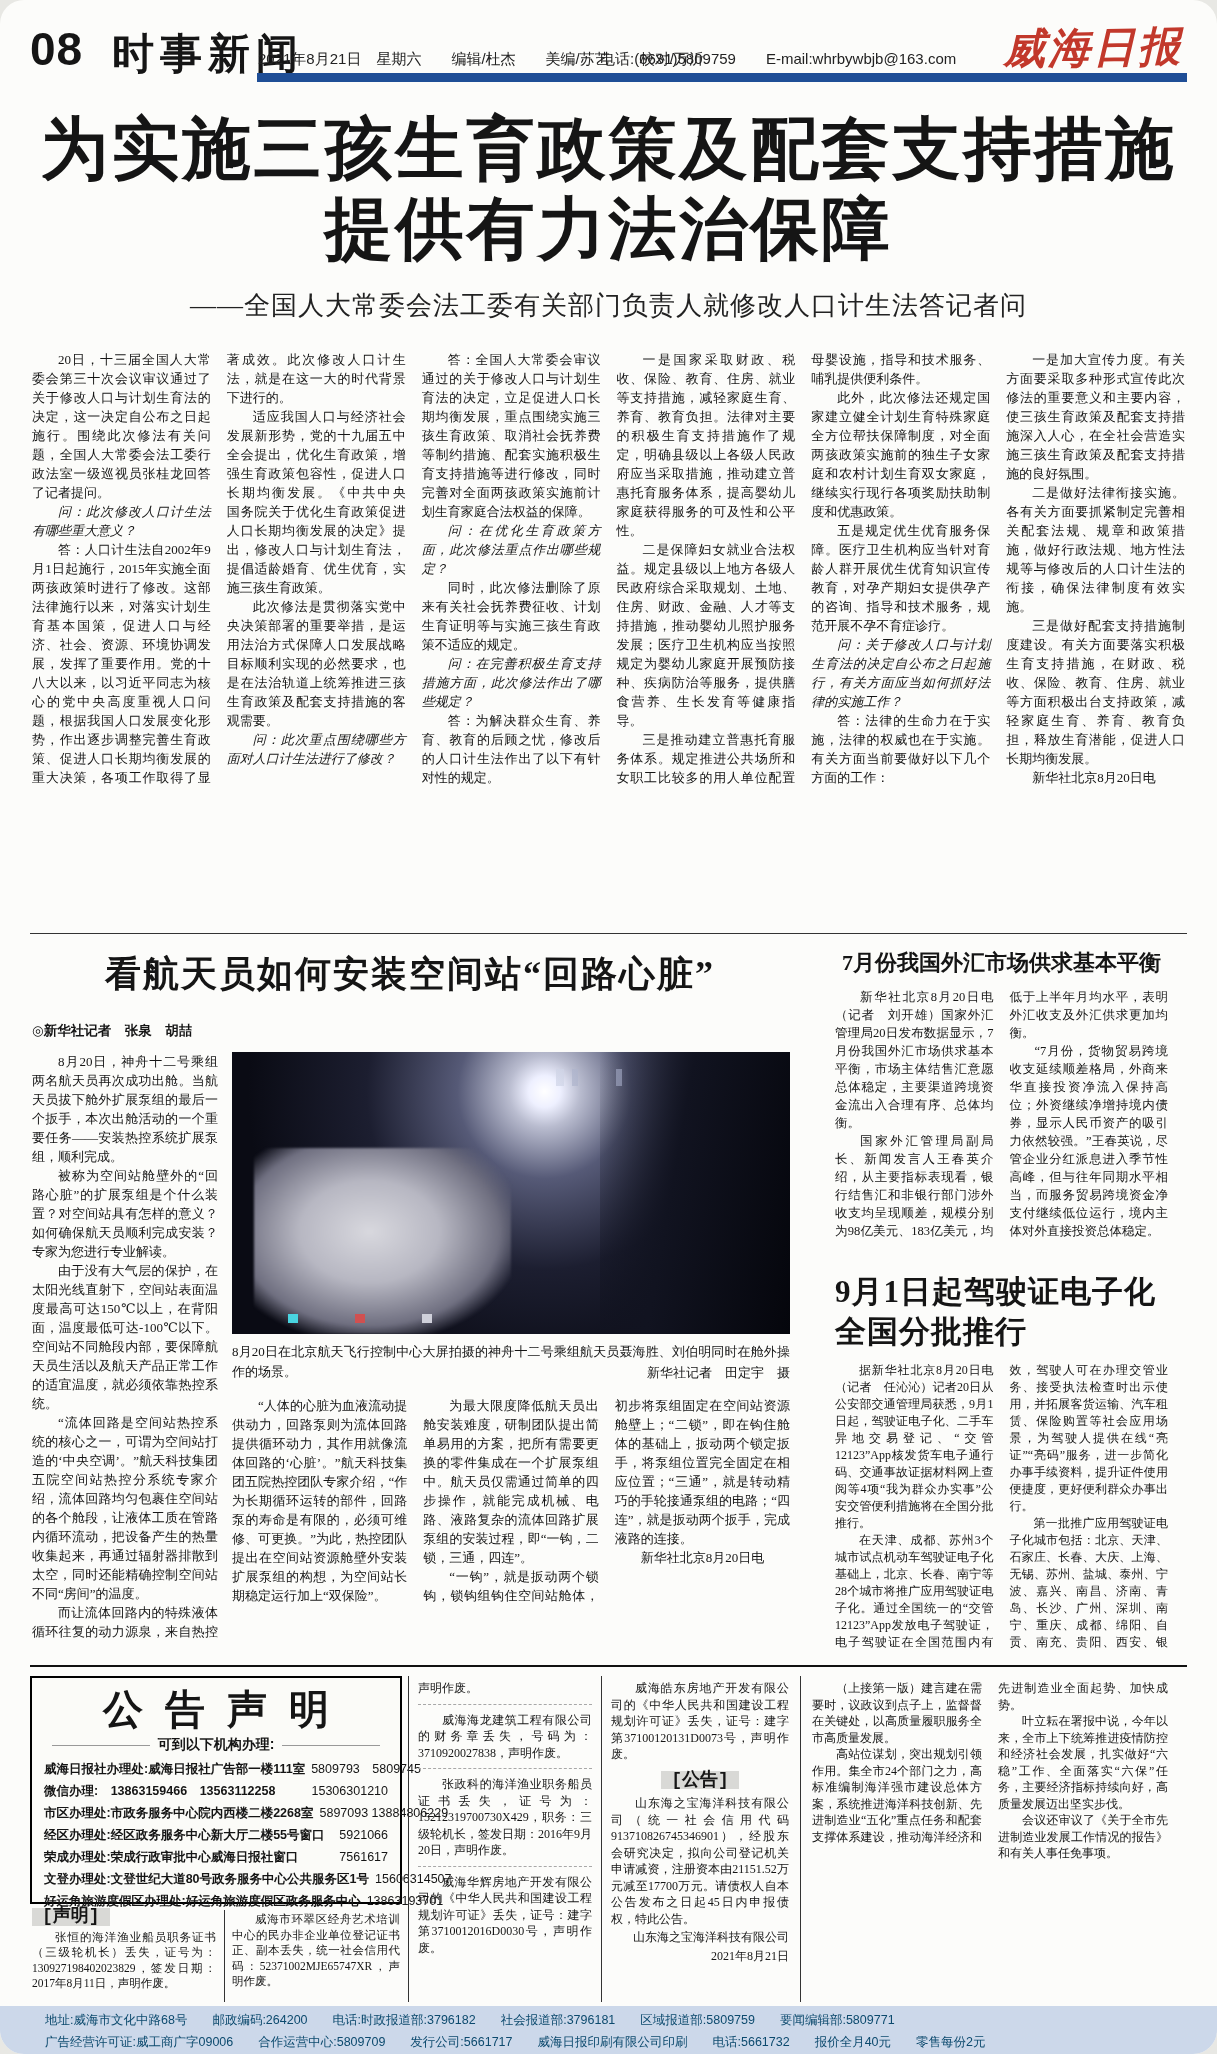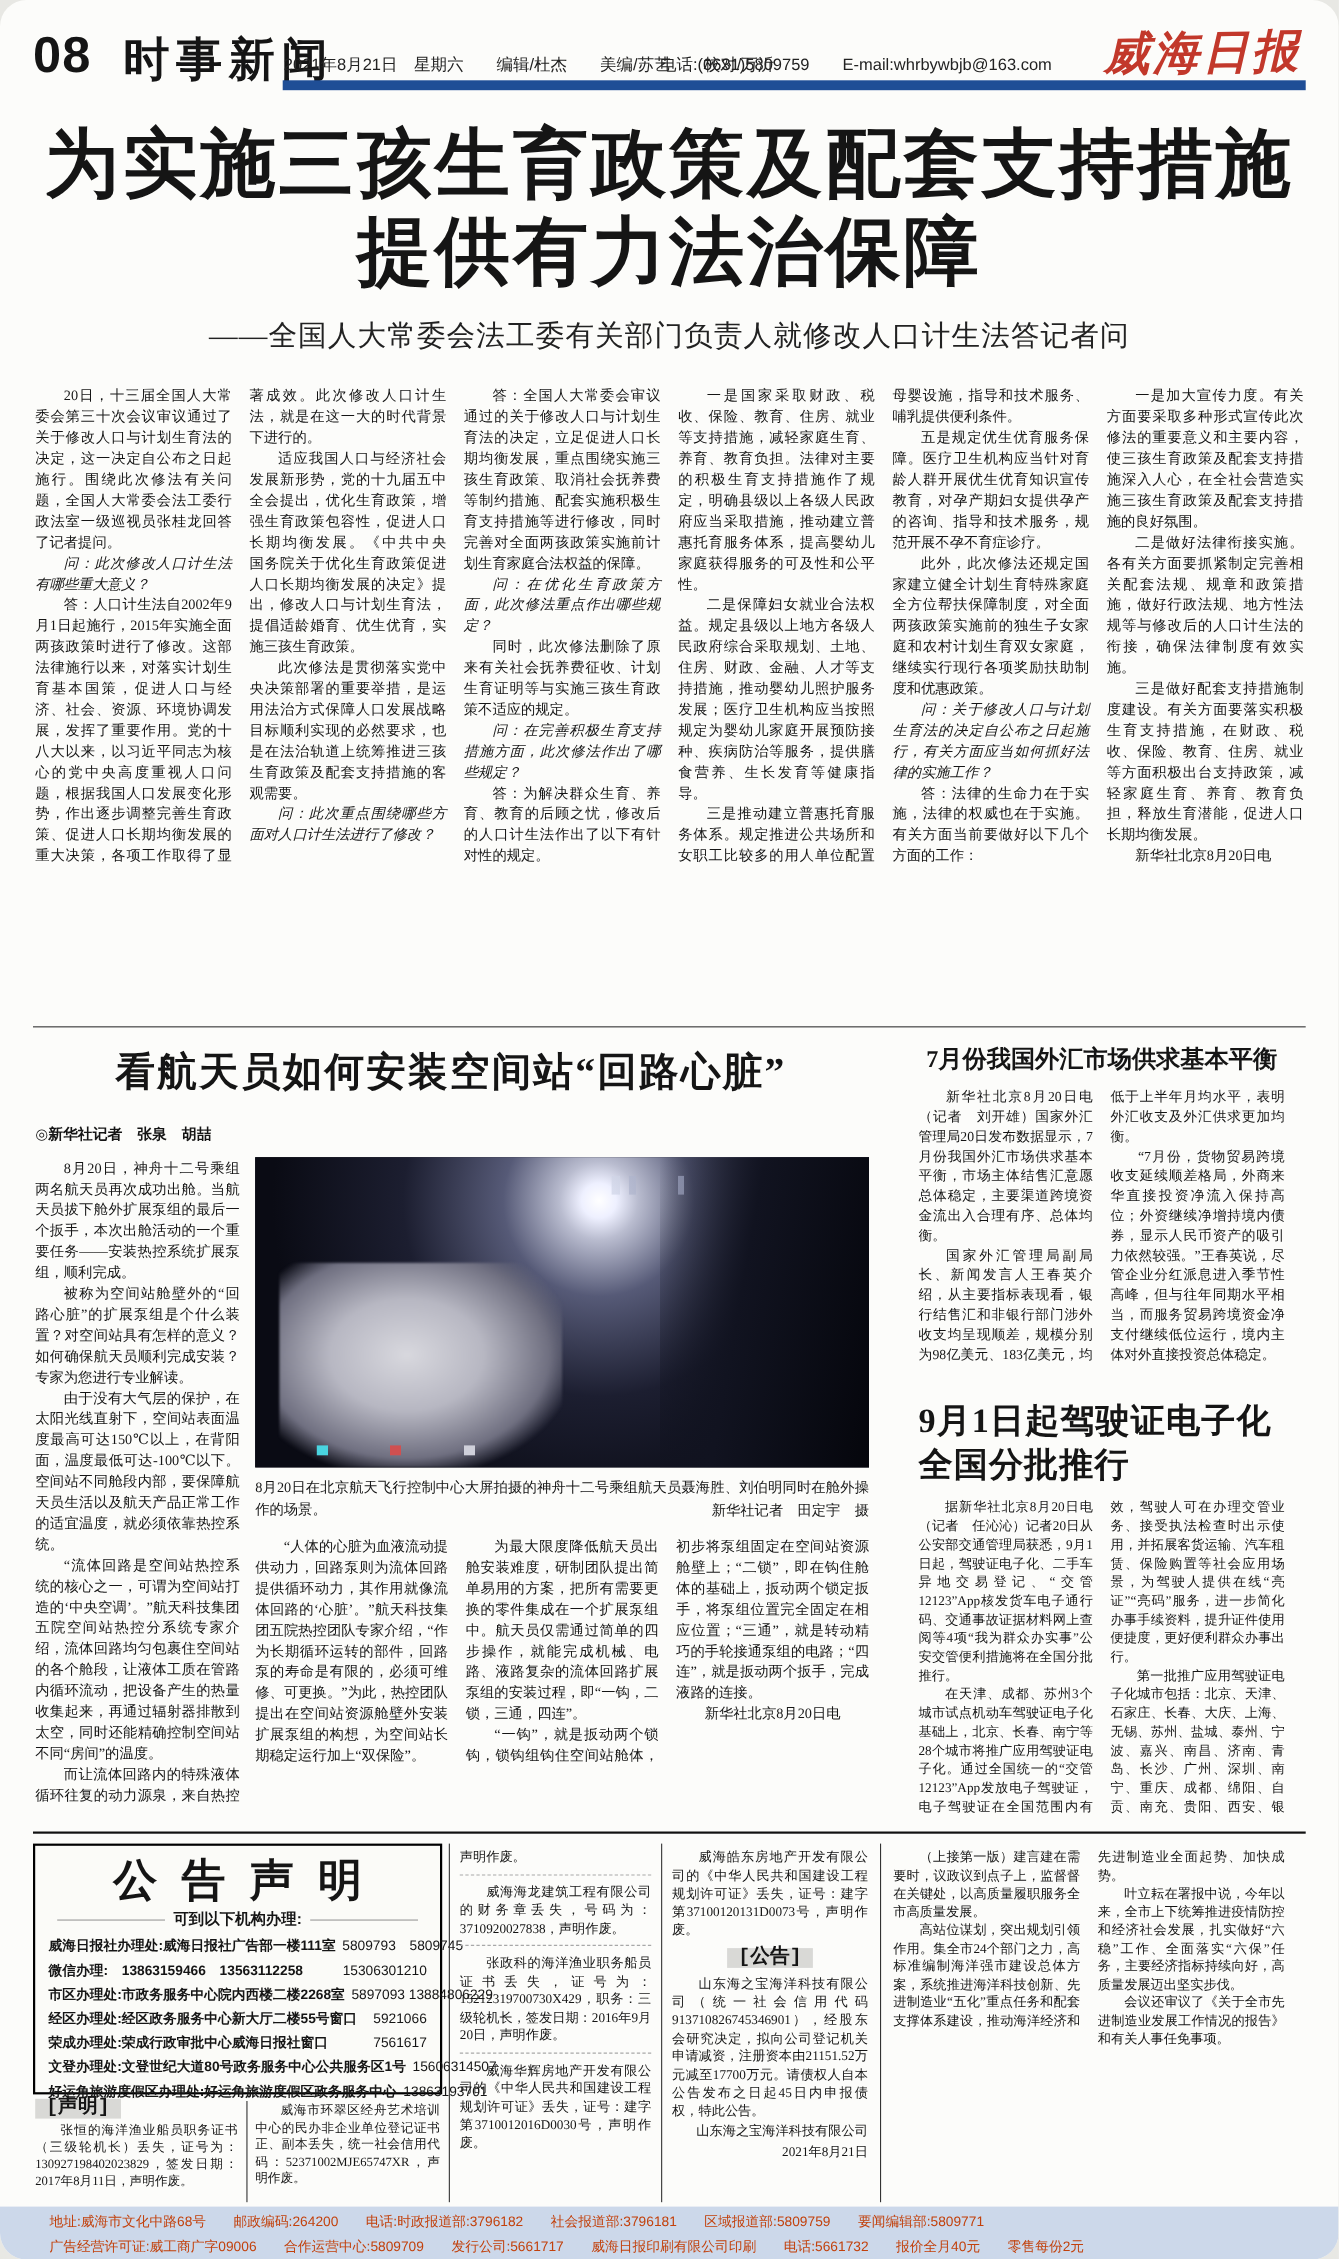--- a/index.html
+++ b/index.html
@@ -63,21 +63,21 @@
   .office-label{font-family:"Liberation Sans",sans-serif;font-weight:bold;white-space:nowrap;}
   .office-phones{font-family:"Liberation Sans",sans-serif;white-space:nowrap;padding-left:6px;}
   .notice{margin:0;text-indent:2em;text-align:justify;}
   .notices .notice + .notice{border-top:1px dashed #a8a8a8;padding-top:7px;margin-top:7px;}
   .notices-mid .notice:first-child{text-indent:0;}
   .tag{display:inline-block;background:#d9d9d6;font-family:Liberation Mono, monospace;
        font-weight:bold;font-size:18px;padding:1px 10px;margin-bottom:4px;}
   .sig{text-align:right;margin:2px 0 0 0;}
 
   
-  .footer{background:#ccd8ea;color:#c2410c;font-family:"Liberation Sans",sans-serif;
+  .footer{background:#ccd8ea;color:#0c4a6e;font-family:"Liberation Sans",sans-serif;
           font-size:12.5px;line-height:22px;padding:3px 45px;box-sizing:border-box;}
 </style>
 </head>
 <body>
 
 <div class="page">
 
   <div class="abs pagenum" style="left:30px;top:22px;">08</div>
   <div class="abs section-title" style="left:112px;top:26px;">时事新闻</div>
   <div class="abs hdr-meta" style="left:258px;top:50px;">2021年8月21日　星期六　　编辑/杜杰　　美编/苏艺　　校对/万沂</div>
@@ -97,22 +97,22 @@
       <p class="para">此次修法是贯彻落实党中央决策部署的重要举措，是运用法治方式保障人口发展战略目标顺利实现的必然要求，也是在法治轨道上统筹推进三孩生育政策及配套支持措施的客观需要。</p>
       <p class="para q">问：此次重点围绕哪些方面对人口计生法进行了修改？</p>
       <p class="para">答：全国人大常委会审议通过的关于修改人口与计划生育法的决定，立足促进人口长期均衡发展，重点围绕实施三孩生育政策、取消社会抚养费等制约措施、配套实施积极生育支持措施等进行修改，同时完善对全面两孩政策实施前计划生育家庭合法权益的保障。</p>
       <p class="para q">问：在优化生育政策方面，此次修法重点作出哪些规定？</p>
       <p class="para">同时，此次修法删除了原来有关社会抚养费征收、计划生育证明等与实施三孩生育政策不适应的规定。</p>
       <p class="para q">问：在完善积极生育支持措施方面，此次修法作出了哪些规定？</p>
       <p class="para">答：为解决群众生育、养育、教育的后顾之忧，修改后的人口计生法作出了以下有针对性的规定。</p>
       <p class="para">一是国家采取财政、税收、保险、教育、住房、就业等支持措施，减轻家庭生育、养育、教育负担。法律对主要的积极生育支持措施作了规定，明确县级以上各级人民政府应当采取措施，推动建立普惠托育服务体系，提高婴幼儿家庭获得服务的可及性和公平性。</p>
       <p class="para">二是保障妇女就业合法权益。规定县级以上地方各级人民政府综合采取规划、土地、住房、财政、金融、人才等支持措施，推动婴幼儿照护服务发展；医疗卫生机构应当按照规定为婴幼儿家庭开展预防接种、疾病防治等服务，提供膳食营养、生长发育等健康指导。</p>
       <p class="para">三是推动建立普惠托育服务体系。规定推进公共场所和女职工比较多的用人单位配置母婴设施，指导和技术服务、哺乳提供便利条件。</p>
+      <p class="para">此外，此次修法还规定国家建立健全计划生育特殊家庭全方位帮扶保障制度，对全面两孩政策实施前的独生子女家庭和农村计划生育双女家庭，继续实行现行各项奖励扶助制度和优惠政策。</p>
       <p class="para">五是规定优生优育服务保障。医疗卫生机构应当针对育龄人群开展优生优育知识宣传教育，对孕产期妇女提供孕产的咨询、指导和技术服务，规范开展不孕不育症诊疗。</p>
-      <p class="para">此外，此次修法还规定国家建立健全计划生育特殊家庭全方位帮扶保障制度，对全面两孩政策实施前的独生子女家庭和农村计划生育双女家庭，继续实行现行各项奖励扶助制度和优惠政策。</p>
       <p class="para q">问：关于修改人口与计划生育法的决定自公布之日起施行，有关方面应当如何抓好法律的实施工作？</p>
       <p class="para">答：法律的生命力在于实施，法律的权威也在于实施。有关方面当前要做好以下几个方面的工作：</p>
       <p class="para">一是加大宣传力度。有关方面要采取多种形式宣传此次修法的重要意义和主要内容，使三孩生育政策及配套支持措施深入人心，在全社会营造实施三孩生育政策及配套支持措施的良好氛围。</p>
       <p class="para">二是做好法律衔接实施。各有关方面要抓紧制定完善相关配套法规、规章和政策措施，做好行政法规、地方性法规等与修改后的人口计生法的衔接，确保法律制度有效实施。</p>
       <p class="para">三是做好配套支持措施制度建设。有关方面要落实积极生育支持措施，在财政、税收、保险、教育、住房、就业等方面积极出台支持政策，减轻家庭生育、养育、教育负担，释放生育潜能，促进人口长期均衡发展。</p>
       <p class="para">新华社北京8月20日电</p>
     </div>
 
   <div class="abs hrule" style="left:30px;top:933px;width:1157px;"></div>
 

